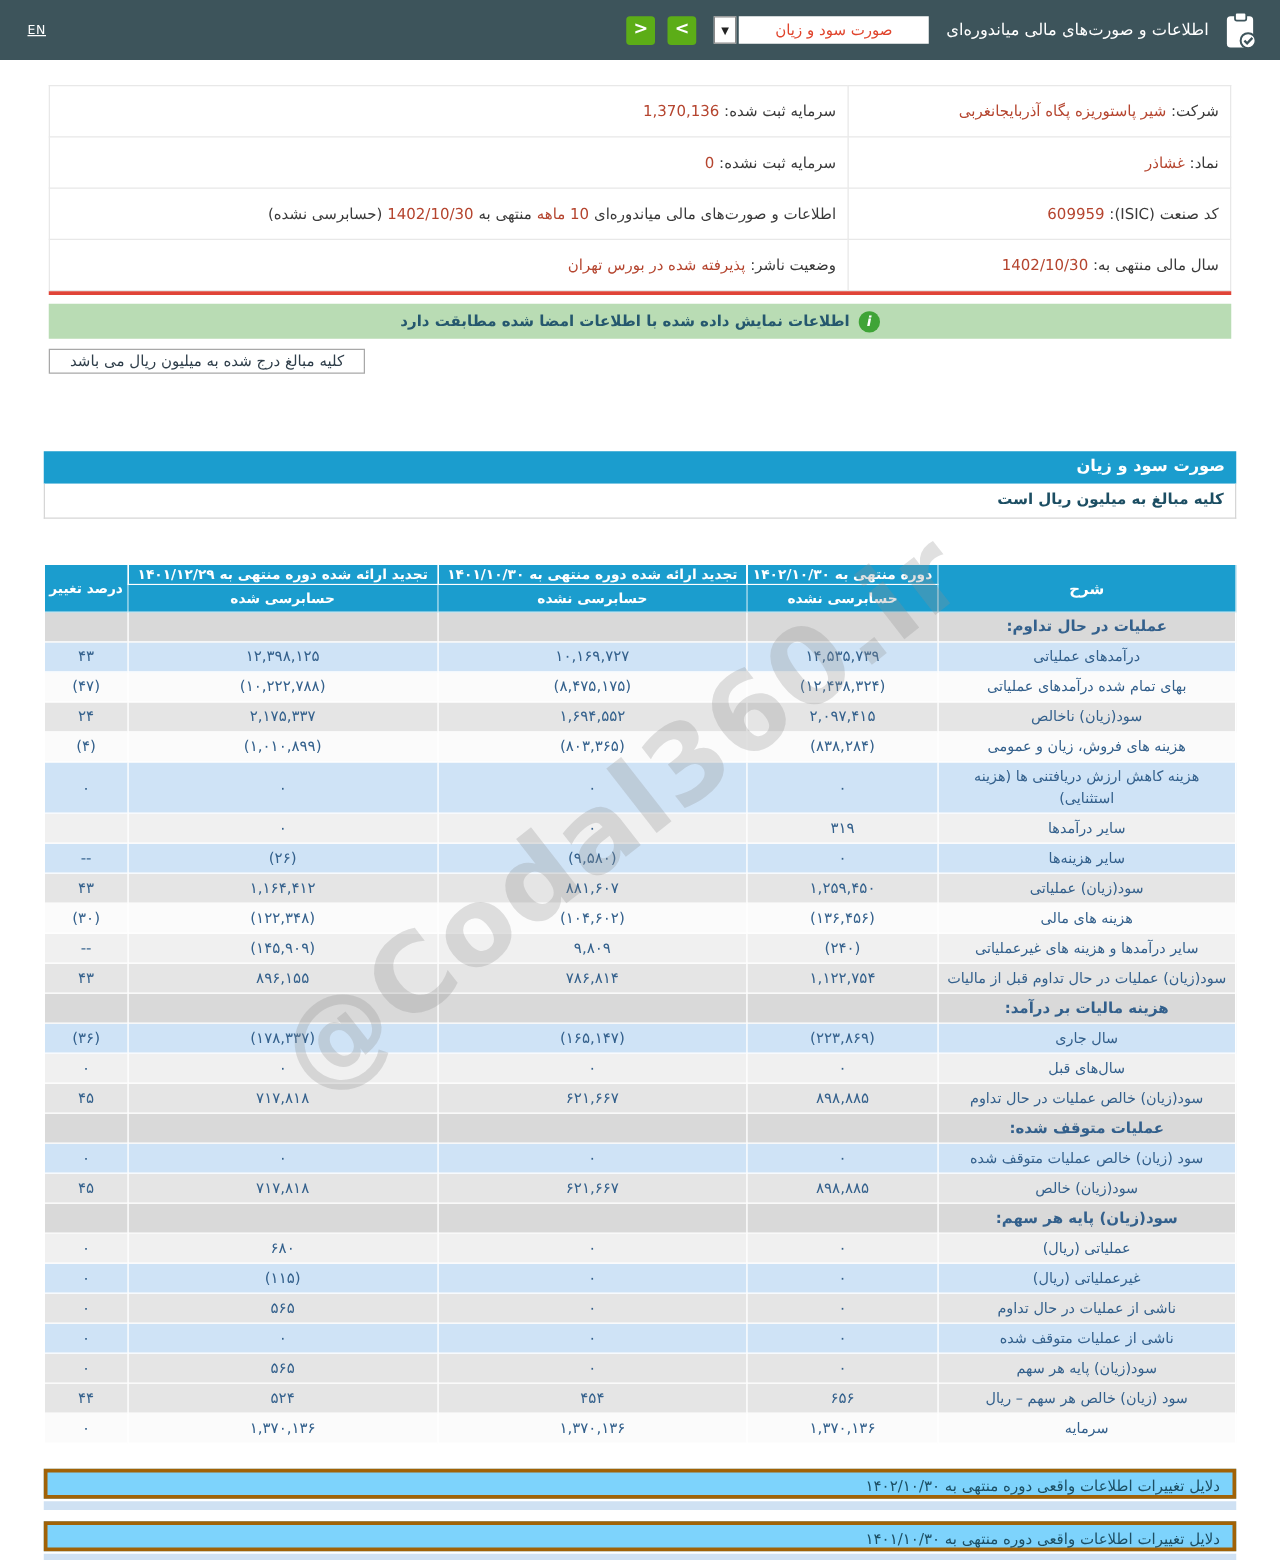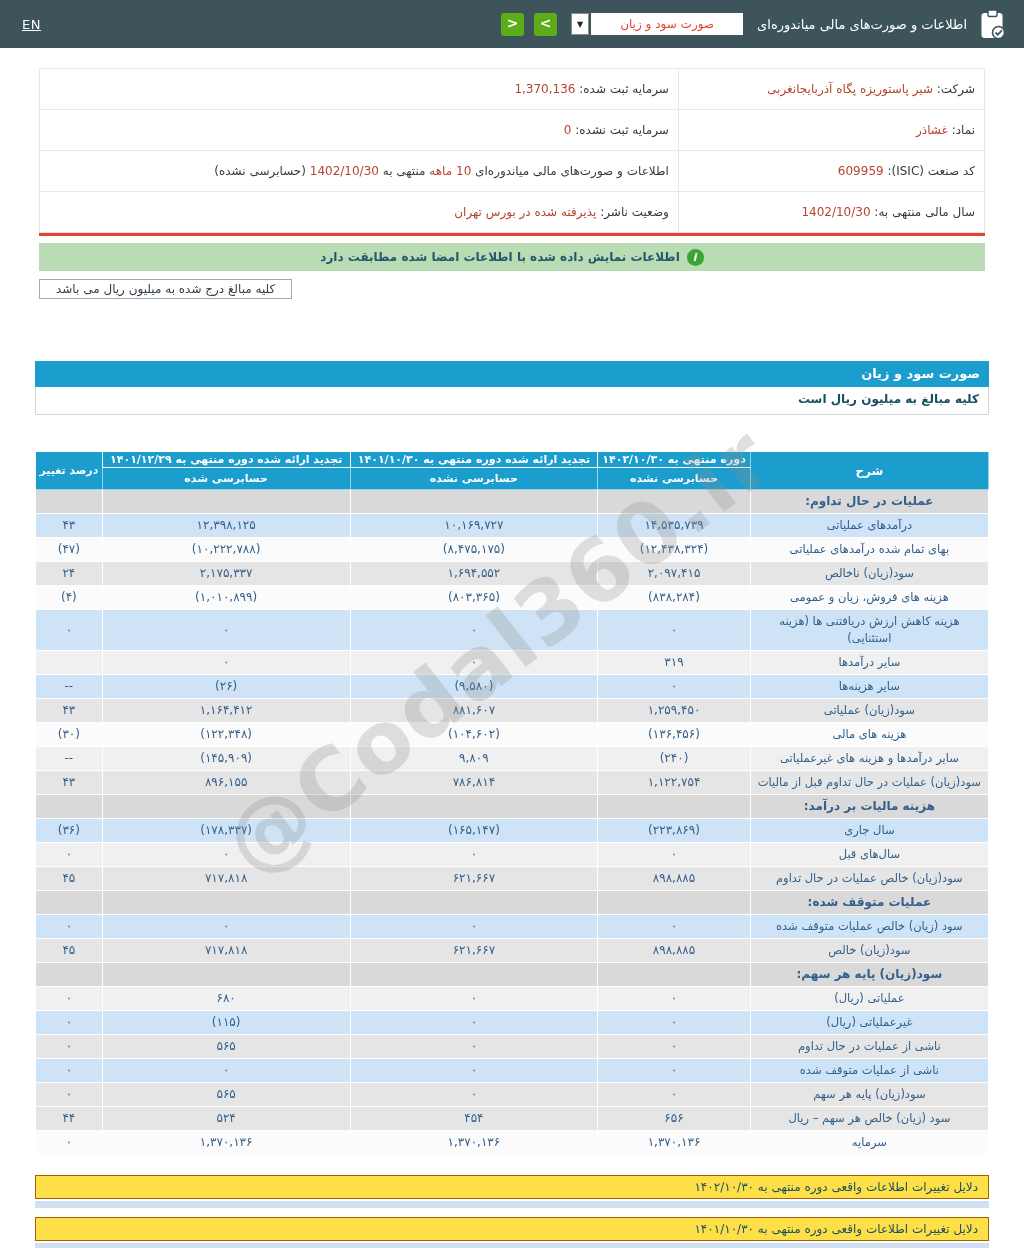--- a/index.html
+++ b/index.html
@@ -8,21 +8,21 @@
 
   
   .topbar { height:48px; background:#3D545B; display:flex; align-items:center; justify-content:space-between; padding:0 18px 0 22px; }
   .tb-group { display:flex; align-items:center; }
   .clipboard { margin-left:12px; display:flex; align-items:center; }
   .tb-title { color:#fff; font-size:13px; margin-left:14px; white-space:nowrap; }
   .selectbox { display:flex; align-items:center; margin-left:14px; }
   .sel-value { width:152px; height:22px; background:#fff; color:#E0442C; font-size:12px; display:flex; align-items:center; justify-content:center; cursor:pointer; }
   .sel-arrow { width:18px; height:22px; background:#fff; border:1px solid #8a8a8a; display:flex; align-items:center; justify-content:center; font-size:8px; color:#222; margin-right:2px; cursor:pointer; }
   .nav-btn { width:23px; height:23px; background:#5CAD17; border:none; border-radius:3px; color:#fff; font-weight:bold; font-size:14px; line-height:1; display:flex; align-items:center; justify-content:center; cursor:pointer; margin-left:10px; padding:0 0 2px 0; font-family:"DejaVu Sans", sans-serif; }
-  .en { color:#fff; font-size:13px; text-decoration:underline; cursor:pointer; letter-spacing:.5px; }
+  .en { color:#fff; font-size:10px; text-decoration:underline; cursor:pointer; letter-spacing:.5px; }
 
   
   .info-wrap { margin:20px 39px 0; }
   table.info { width:100%; border-collapse:collapse; font-size:12px; color:#3A3A3A; border:1px solid #E3E3E3; }
   table.info td { border:1px solid #E8E8E8; padding:3px 9px; height:41px; }
   table.info .rv { color:#B5452F; }
   .redline { height:3px; background:#E04438; margin:0 39px; }
 
   .banner { margin:7px 39px 0; background:#B9DCB4; height:28px; display:flex; align-items:center; justify-content:center; gap:7px; color:#25586E; font-size:12px; font-weight:bold; }
   .info-icon { width:17px; height:17px; border-radius:50%; background:#3FA437; color:#fff; font-size:11px; font-weight:bold; font-style:italic; display:flex; align-items:center; justify-content:center; flex:0 0 auto; }
@@ -47,21 +47,21 @@
   tr.section td { background:#D9D9D9; color:#1A3F52; font-weight:bold; font-size:12px; }
   tr.blue td   { background:#CFE3F6; }
   tr.gray td   { background:#F0F0F0; }
   tr.white td  { background:#FBFBFB; }
   tr.yellow td { background:#e5e5e5; }
 
   .watermark { position:absolute; top:240px; left:130px; transform:rotate(-38deg); font-size:86px; font-weight:bold; color:rgba(145,145,145,.28); pointer-events:none; direction:ltr; white-space:nowrap; z-index:5; letter-spacing:2px; }
 
   
   .reasons { margin:20px 35px 0; }
-  .panel { background:#fde047; border:1px solid #a16207; height:24px; line-height:22px; padding:0 10px; font-size:12px; color:#1C4E63; margin-top:9px; cursor:pointer; }
+  .panel { background:#7dd3fc; border:3px solid #a16207; height:24px; line-height:22px; padding:0 10px; font-size:12px; color:#1C4E63; margin-top:9px; cursor:pointer; }
   .panel:first-child { margin-top:0; }
   .strip { height:7px; background:#CFE1F3; margin-top:2px; }
 
   .exit-row { margin-top:12px; direction:ltr; padding-left:50px; }
   .exit-btn { width:100px; height:28px; background:#95897D; color:#fff; border:none; font-size:12px; font-family:"DejaVu Sans", sans-serif; cursor:pointer; }
 </style>
 </head>
 <body>
 
 <div class="page">

